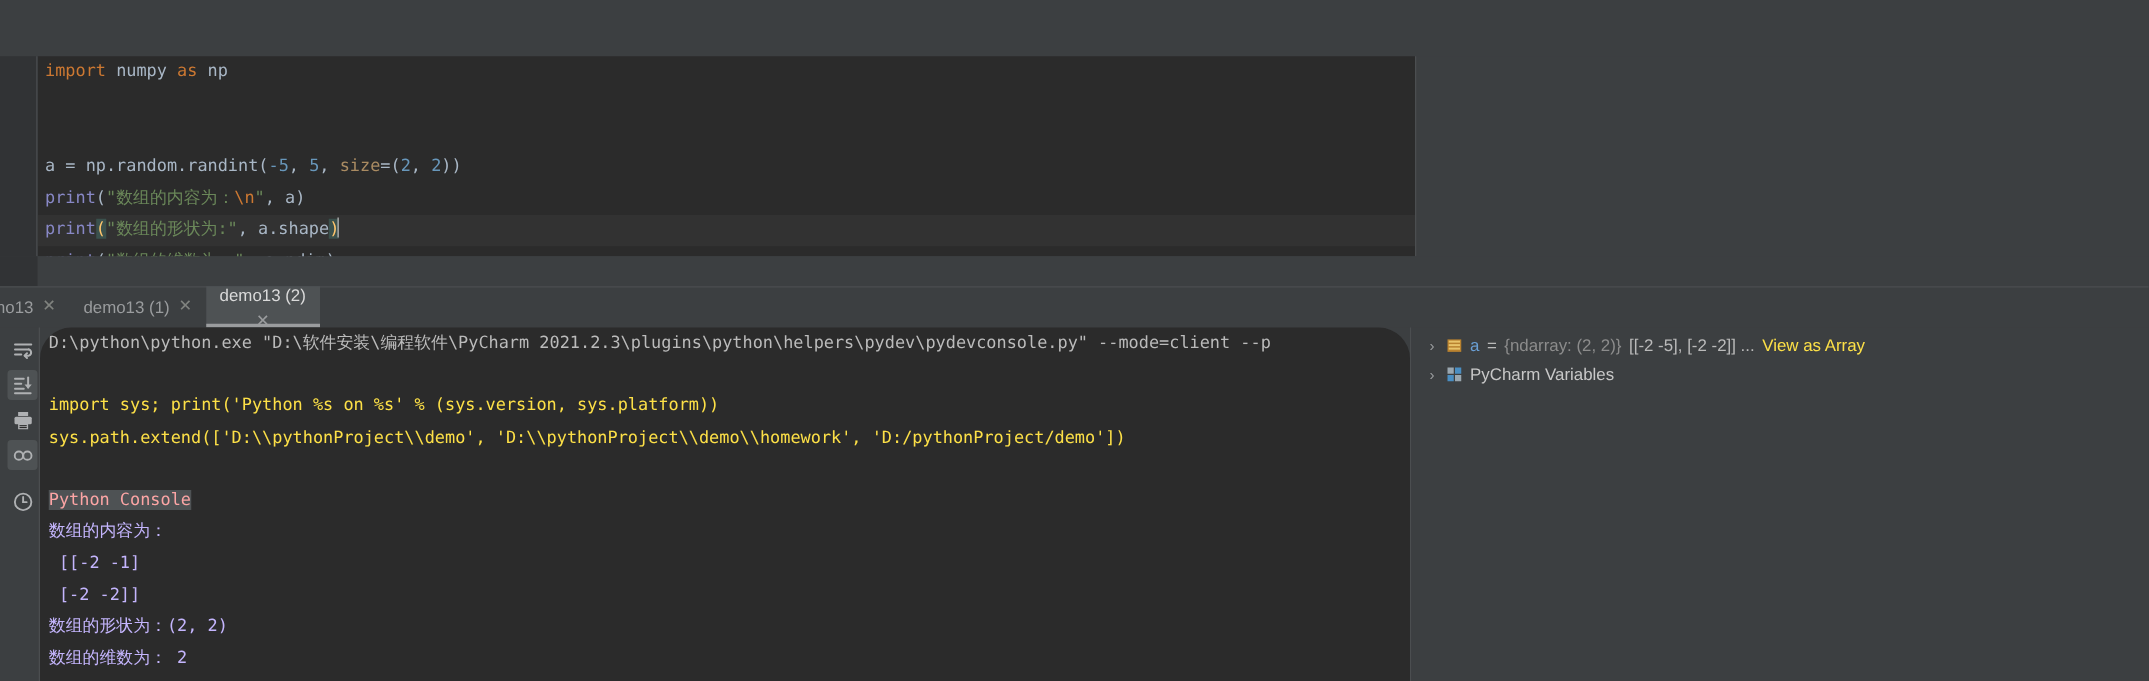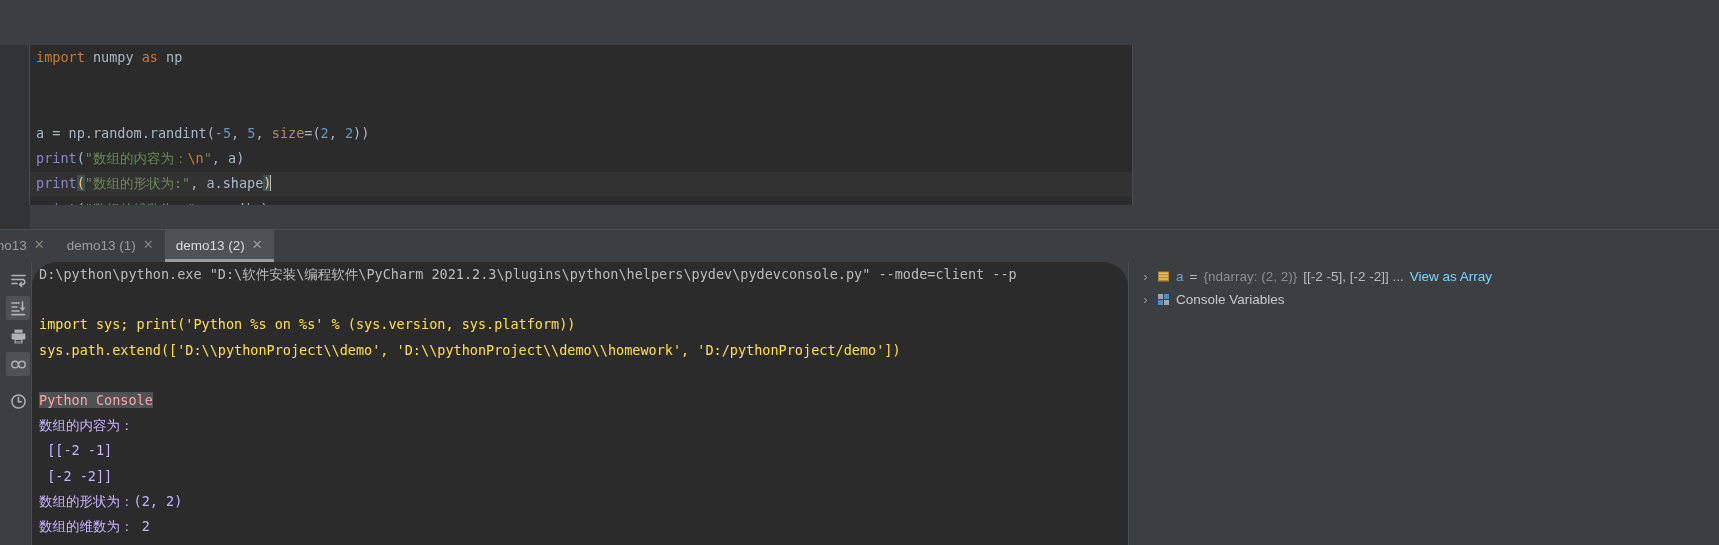--- a/index.html
+++ b/index.html
@@ -73,21 +73,21 @@
     display:flex;align-items:center;
     font-family:"Liberation Sans","DejaVu Sans",sans-serif;
     font-size:13.5px;
   }
   .tab{
     display:flex;align-items:center;gap:7px;
     height:33px;padding:0 11px 0 11px;
     color:#9a9c9e;position:relative;
     white-space:nowrap;
   }
-  .tab.active{color:#dadada;background:#4e5254;}
+  .tab.active{color:#dadada;background:#4e5254;flex-direction:column;}
   .tab.active .tab-underline{
     position:absolute;left:0;bottom:0;width:100%;height:3px;
     background:#9a9c9e;
   }
   .tab-close{
     font-size:13px;color:#80837f;line-height:1;
     display:inline-block;transform:translateY(-1px);
   }
   .tab.active .tab-close{color:#9a9c9e;}
 
@@ -143,21 +143,21 @@
   }
   .chevron{
     width:11px;height:11px;flex:none;color:#9a9c9e;
     display:flex;align-items:center;justify-content:center;font-size:12px;
   }
   .var-icon{width:13px;height:13px;flex:none;}
   .var-name{color:#6a9fd4;}
   .var-eq{color:#bababa;}
   .var-type{color:#8c8c8c;}
   .var-val{color:#bababa;}
-  .var-link{color:#7dd3fc;}
+  .var-link{color:#fde047;}
   .var-label{color:#c8c8c8;}
 
   
   .editor-bottom-fill{
     position:absolute;left:0;top:160px;width:1719px;height:24px;background:#3c3f41;
   }
   .editor-bottom-left{
     position:absolute;left:0;top:160px;width:30px;height:24px;background:#313335;
   }
 </style>
@@ -282,19 +282,19 @@
             <span class="var-link">View as Array</span>
           </div>
           <div class="var-row">
             <span class="chevron">›</span>
             <span class="var-icon"><svg width="13" height="13" viewBox="0 0 13 13">
                 <rect x="1" y="1" width="5" height="5" fill="#9aa7b0"></rect>
                 <rect x="7" y="1" width="5" height="5" fill="#4a8ec2"></rect>
                 <rect x="1" y="7" width="5" height="5" fill="#4a8ec2"></rect>
                 <rect x="7" y="7" width="5" height="5" fill="#9aa7b0"></rect>
               </svg></span>
-            <span class="var-label">Console Variables</span>
+            <span class="var-label">PyCharm Variables</span>
           </div>
         </div>
     </div>
   </div>
 
 </div>
 
 </body></html>

